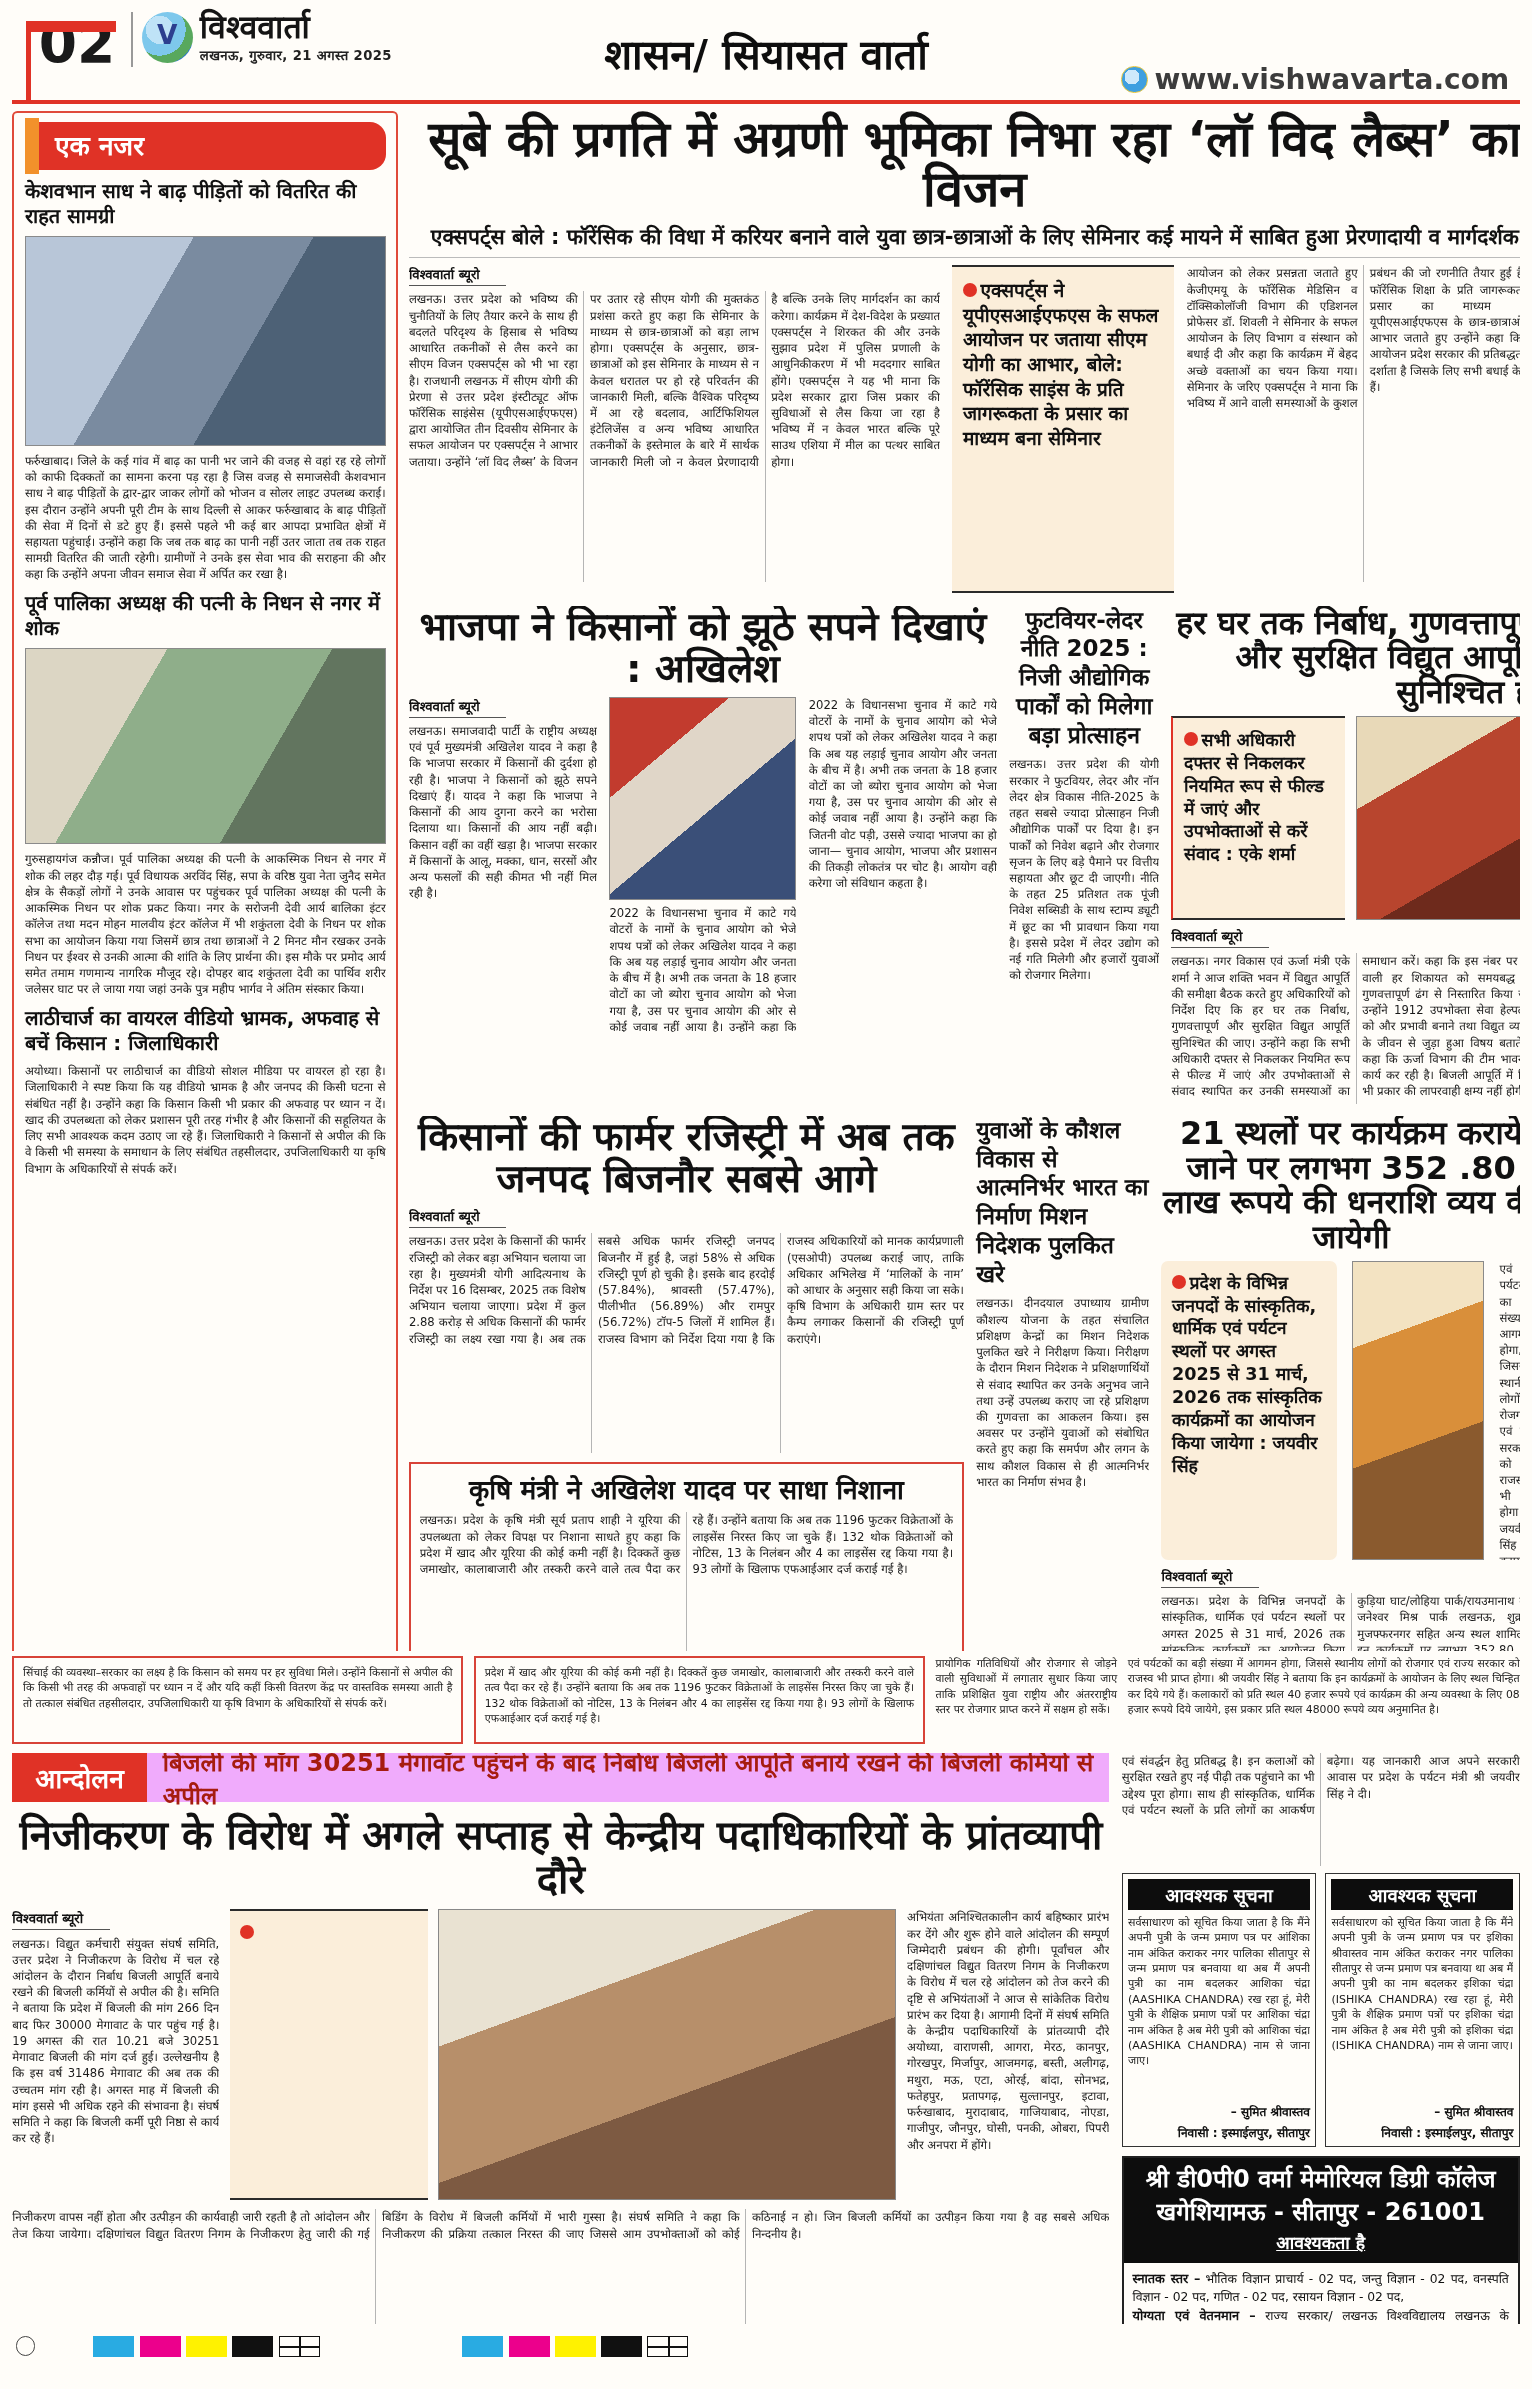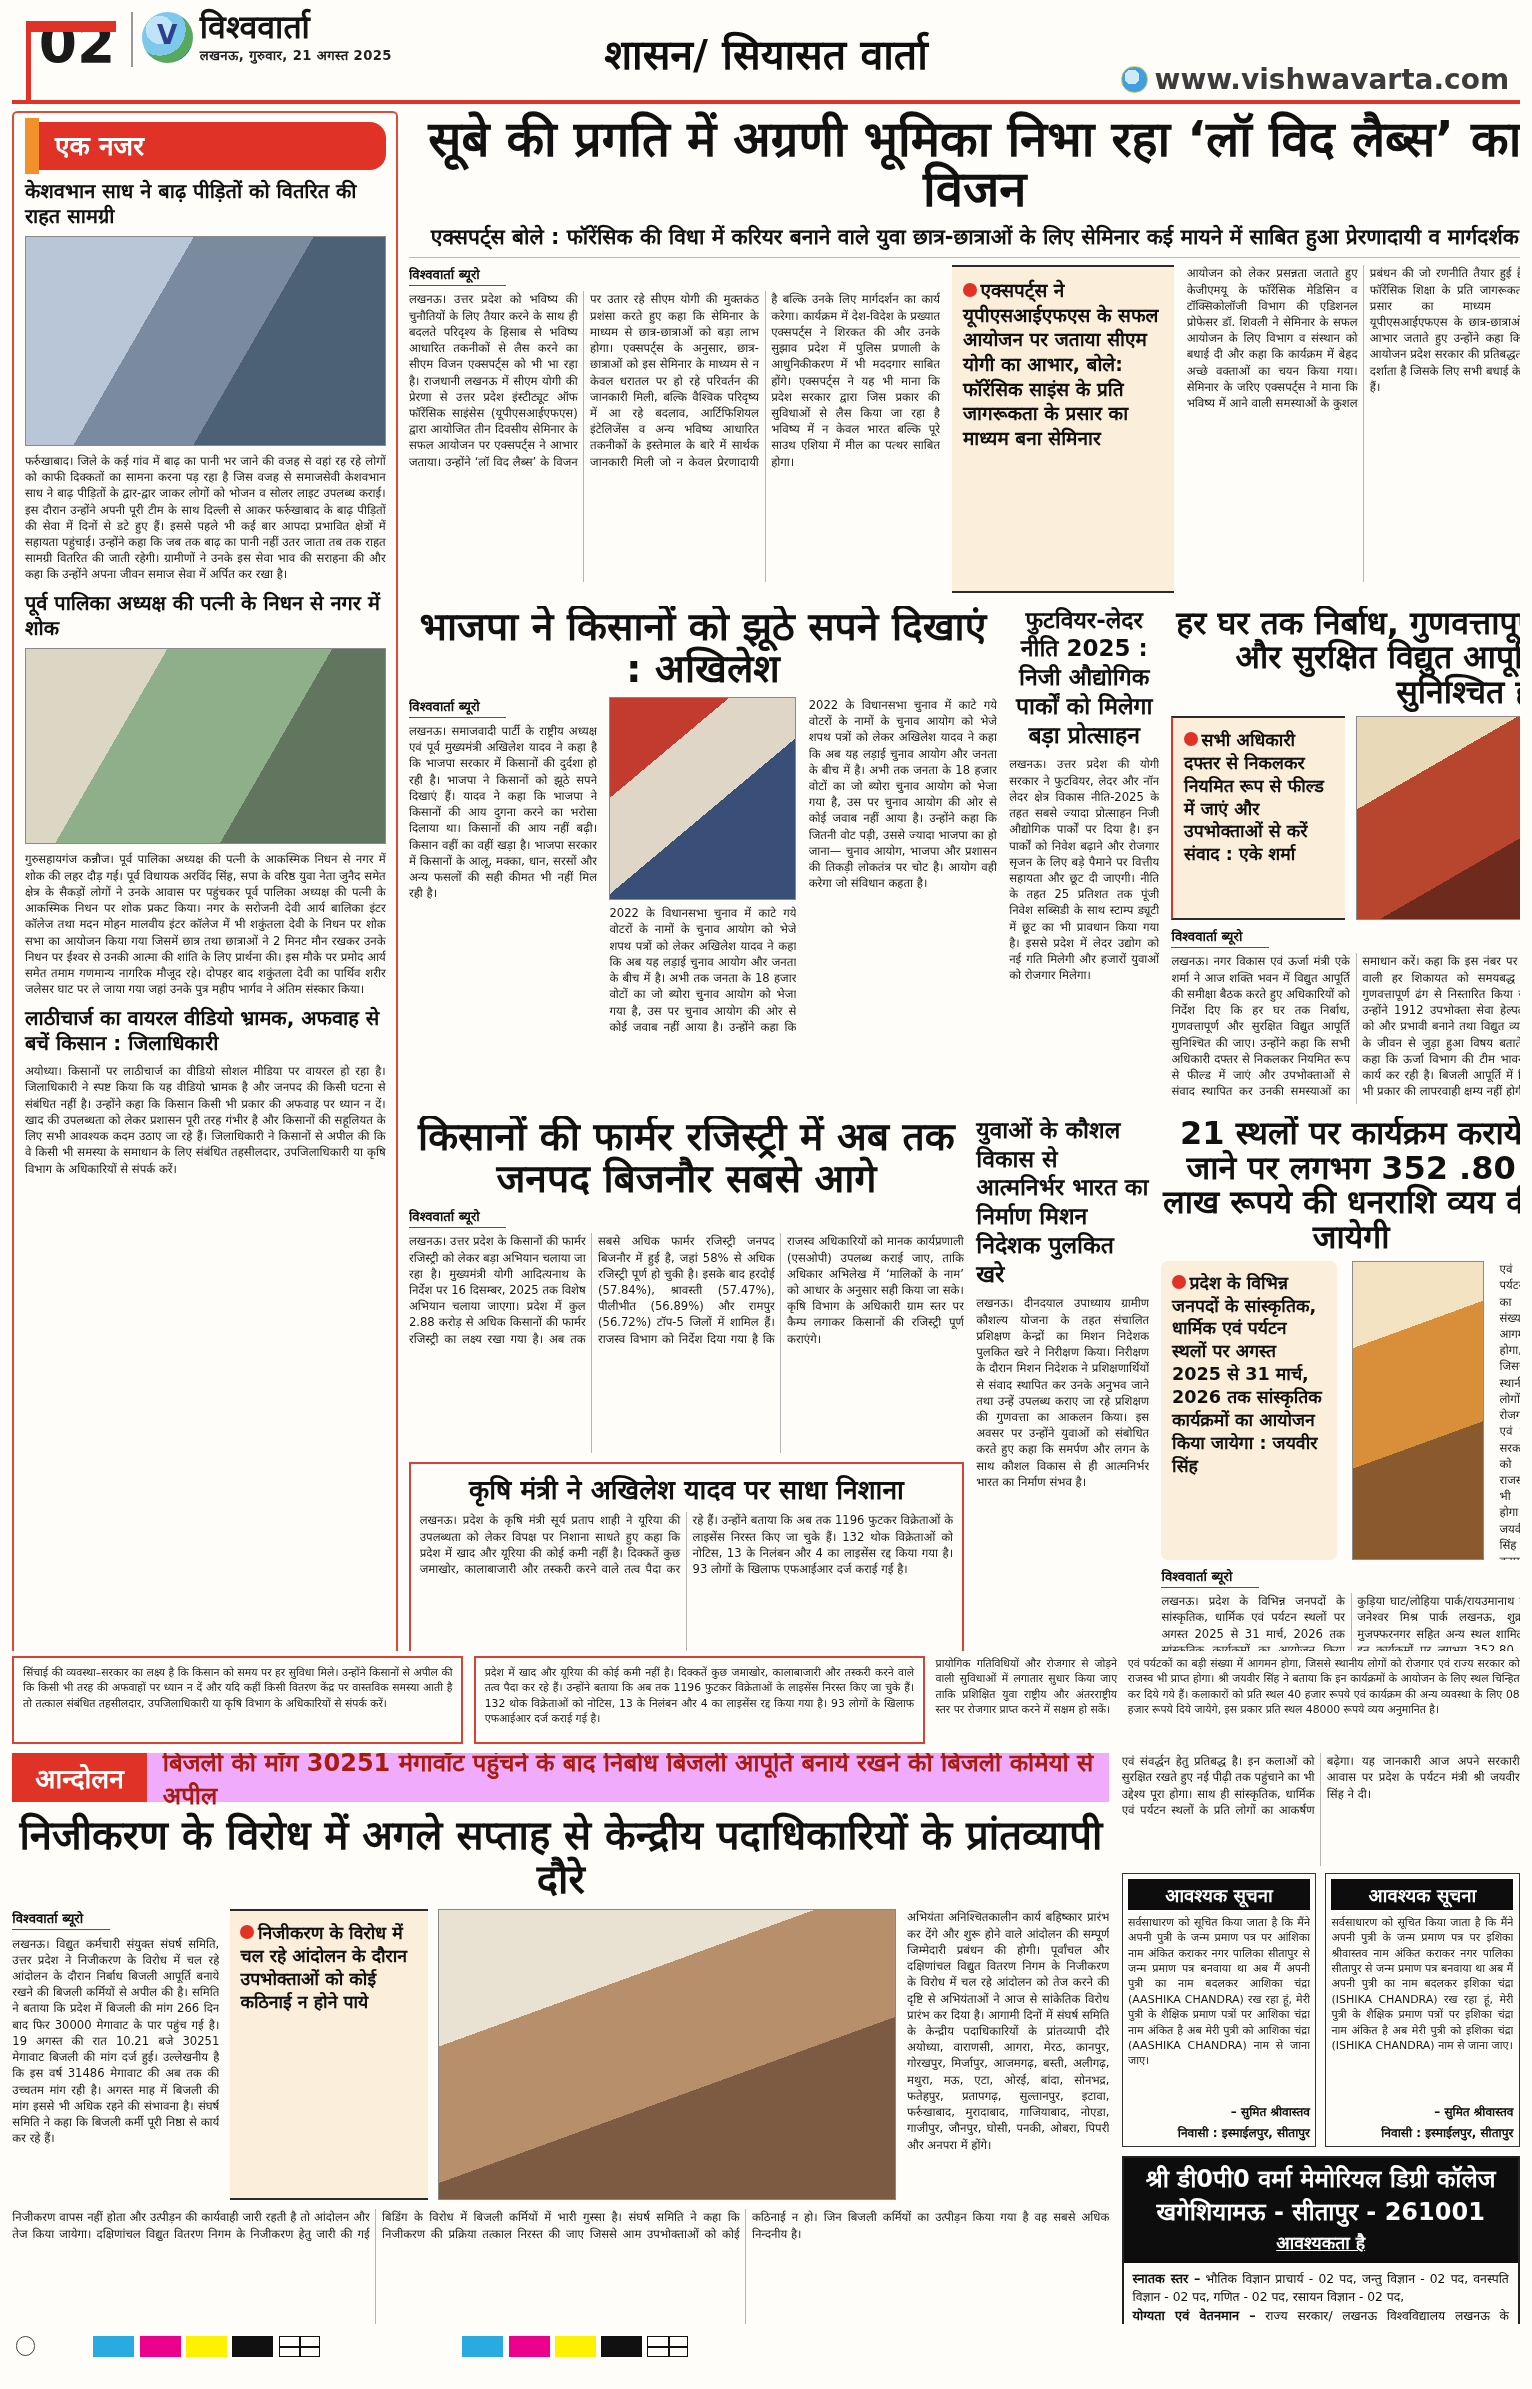--- a/index.html
+++ b/index.html
@@ -239,21 +239,21 @@
       <div class="strap">
         <div class="strap-label">आन्दोलन</div>
         <div class="strap-txt">बिजली की माँग 30251 मेगावॉट पहुंचने के बाद निर्बाध बिजली आपूर्ति बनाये रखने की बिजली कर्मियों से अपील</div>
       </div>
       <div class="bot-head">निजीकरण के विरोध में अगले सप्ताह से केन्द्रीय पदाधिकारियों के प्रांतव्यापी दौरे</div>
       <div class="bot-row">
         <div style="flex:0 0 207px;">
           <div class="byline">विश्ववार्ता ब्यूरो</div>
           <div class="body-txt" style="height:264px; overflow:hidden;">लखनऊ। विद्युत कर्मचारी संयुक्त संघर्ष समिति, उत्तर प्रदेश ने निजीकरण के विरोध में चल रहे आंदोलन के दौरान निर्बाध बिजली आपूर्ति बनाये रखने की बिजली कर्मियों से अपील की है। समिति ने बताया कि प्रदेश में बिजली की मांग 266 दिन बाद फिर 30000 मेगावाट के पार पहुंच गई है। 19 अगस्त की रात 10.21 बजे 30251 मेगावाट बिजली की मांग दर्ज हुई। उल्लेखनीय है कि इस वर्ष 31486 मेगावाट की अब तक की उच्चतम मांग रही है। अगस्त माह में बिजली की मांग इससे भी अधिक रहने की संभावना है। संघर्ष समिति ने कहा कि बिजली कर्मी पूरी निष्ठा से कार्य कर रहे हैं।</div>
         </div>
-        <div class="pullbox bot-pull"><span class="dot"></span><span>निजीकरण के विरोध में चल रहे आंदोलन के दौरान उपभोक्ताओं को कोई कठिनाई न होने पाये</span></div>
+        <div class="pullbox bot-pull"><span class="dot"></span></div>
         <div class="bot-photo"></div>
         <div class="body-txt" style="flex:1; overflow:hidden;">अभियंता अनिश्चितकालीन कार्य बहिष्कार प्रारंभ कर देंगे और शुरू होने वाले आंदोलन की सम्पूर्ण जिम्मेदारी प्रबंधन की होगी। पूर्वांचल और दक्षिणांचल विद्युत वितरण निगम के निजीकरण के विरोध में चल रहे आंदोलन को तेज करने की दृष्टि से अभियंताओं ने आज से सांकेतिक विरोध प्रारंभ कर दिया है। आगामी दिनों में संघर्ष समिति के केन्द्रीय पदाधिकारियों के प्रांतव्यापी दौरे अयोध्या, वाराणसी, आगरा, मेरठ, कानपुर, गोरखपुर, मिर्जापुर, आजमगढ़, बस्ती, अलीगढ़, मथुरा, मऊ, एटा, ओरई, बांदा, सोनभद्र, फतेहपुर, प्रतापगढ़, सुल्तानपुर, इटावा, फर्रुखाबाद, मुरादाबाद, गाजियाबाद, नोएडा, गाजीपुर, जौनपुर, घोसी, पनकी, ओबरा, पिपरी और अनपरा में होंगे।</div>
       </div>
       <div class="body-txt cols3 bot-foot">निजीकरण वापस नहीं होता और उत्पीड़न की कार्यवाही जारी रहती है तो आंदोलन और तेज किया जायेगा। दक्षिणांचल विद्युत वितरण निगम के निजीकरण हेतु जारी की गई बिडिंग के विरोध में बिजली कर्मियों में भारी गुस्सा है। संघर्ष समिति ने कहा कि निजीकरण की प्रक्रिया तत्काल निरस्त की जाए जिससे आम उपभोक्ताओं को कोई कठिनाई न हो। जिन बिजली कर्मियों का उत्पीड़न किया गया है वह सबसे अधिक निन्दनीय है।</div>
     </div>
 
     <div>
       <div class="body-txt cols2" style="height:113px; overflow:hidden;">एवं संवर्द्धन हेतु प्रतिबद्ध है। इन कलाओं को सुरक्षित रखते हुए नई पीढ़ी तक पहुंचाने का भी उद्देश्य पूरा होगा। साथ ही सांस्कृतिक, धार्मिक एवं पर्यटन स्थलों के प्रति लोगों का आकर्षण बढ़ेगा। यह जानकारी आज अपने सरकारी आवास पर प्रदेश के पर्यटन मंत्री श्री जयवीर सिंह ने दी।</div>
 
       <div class="notice-grid">

